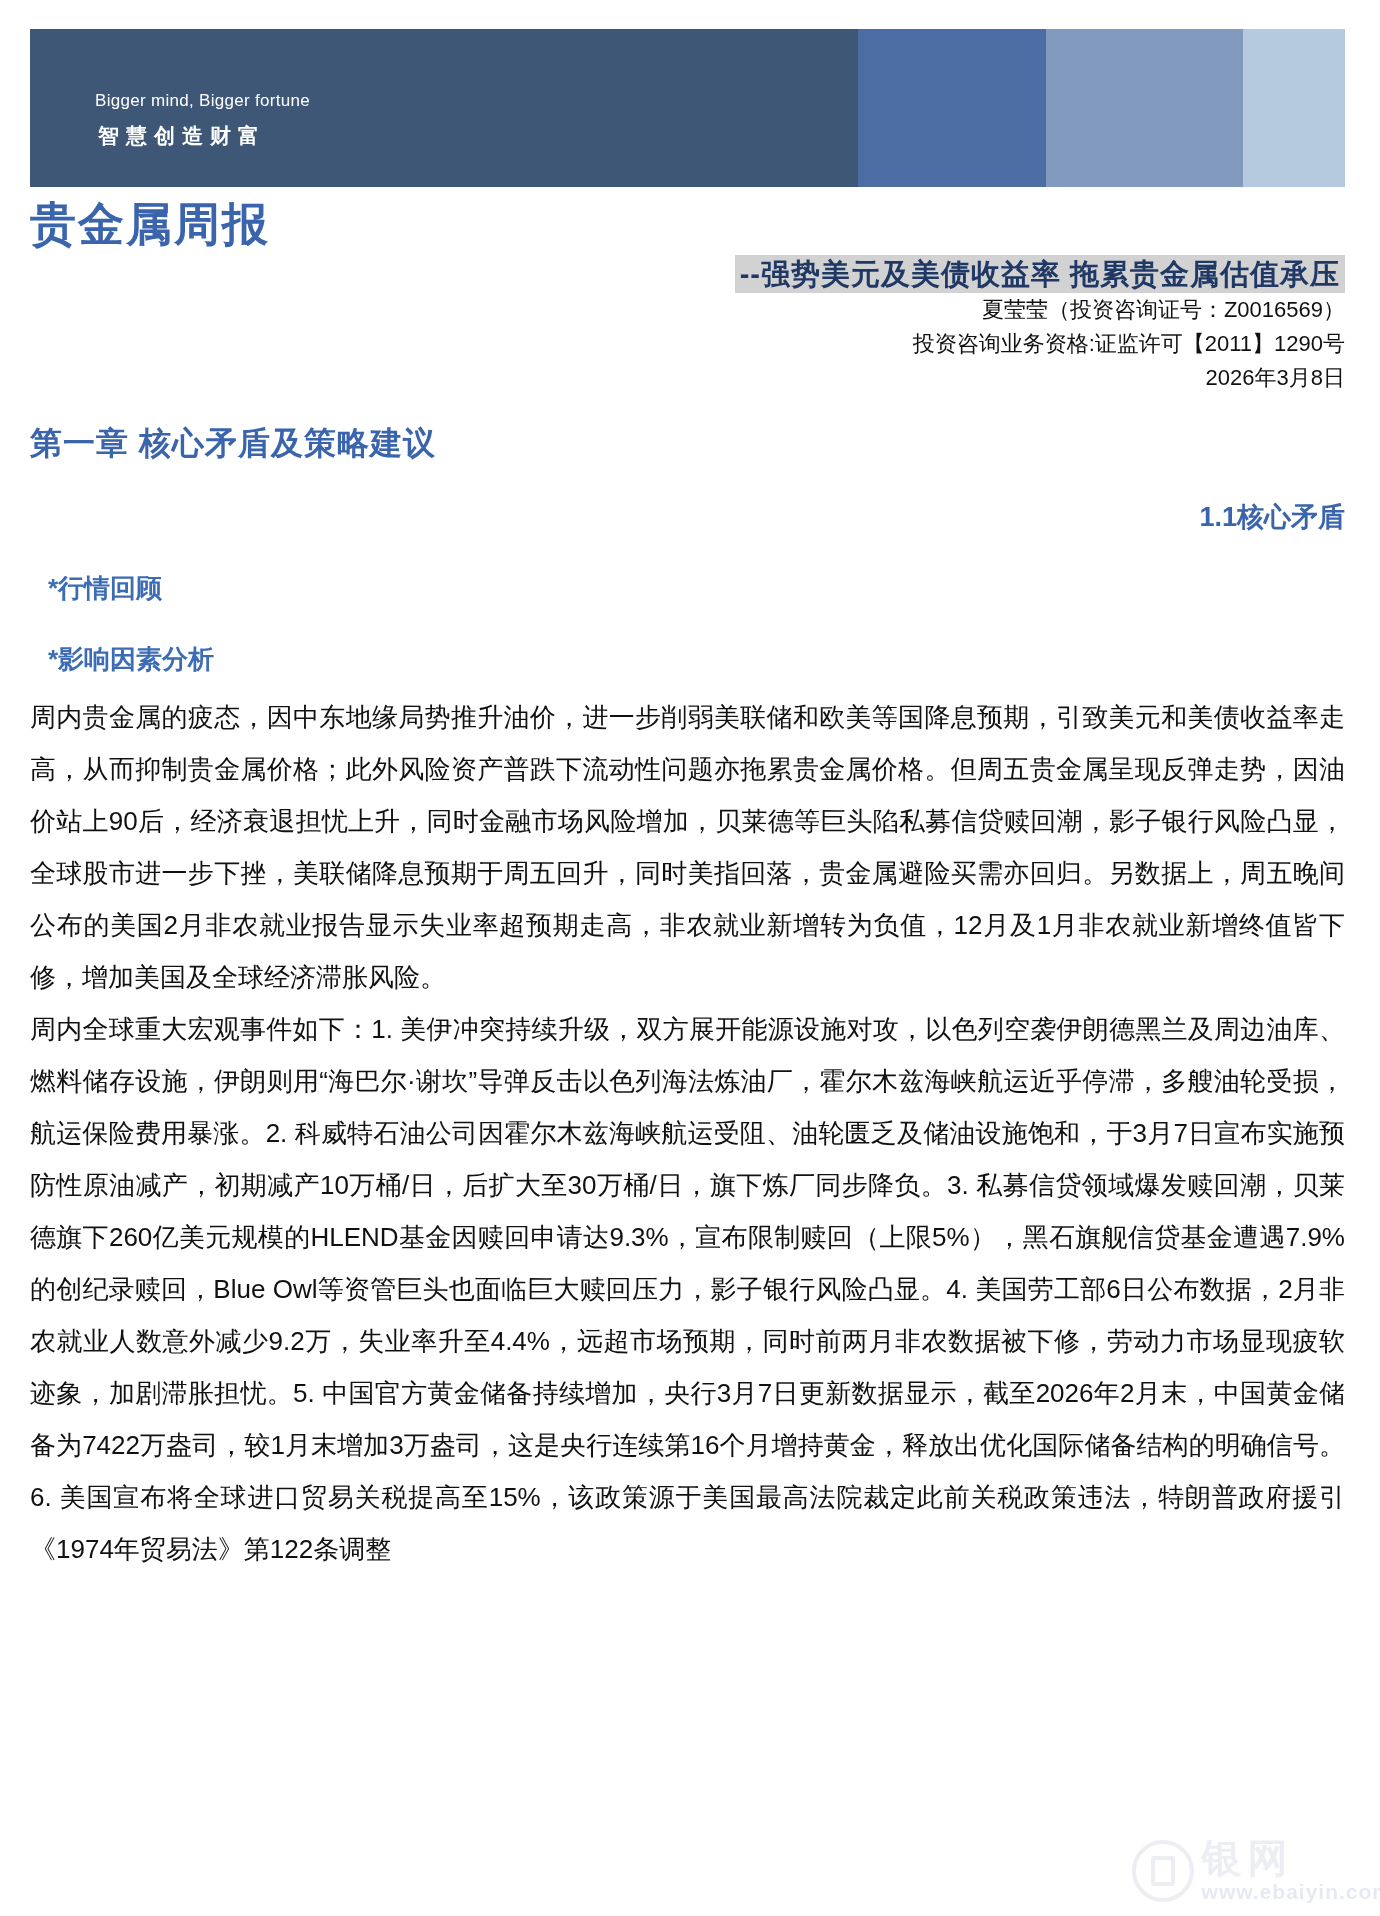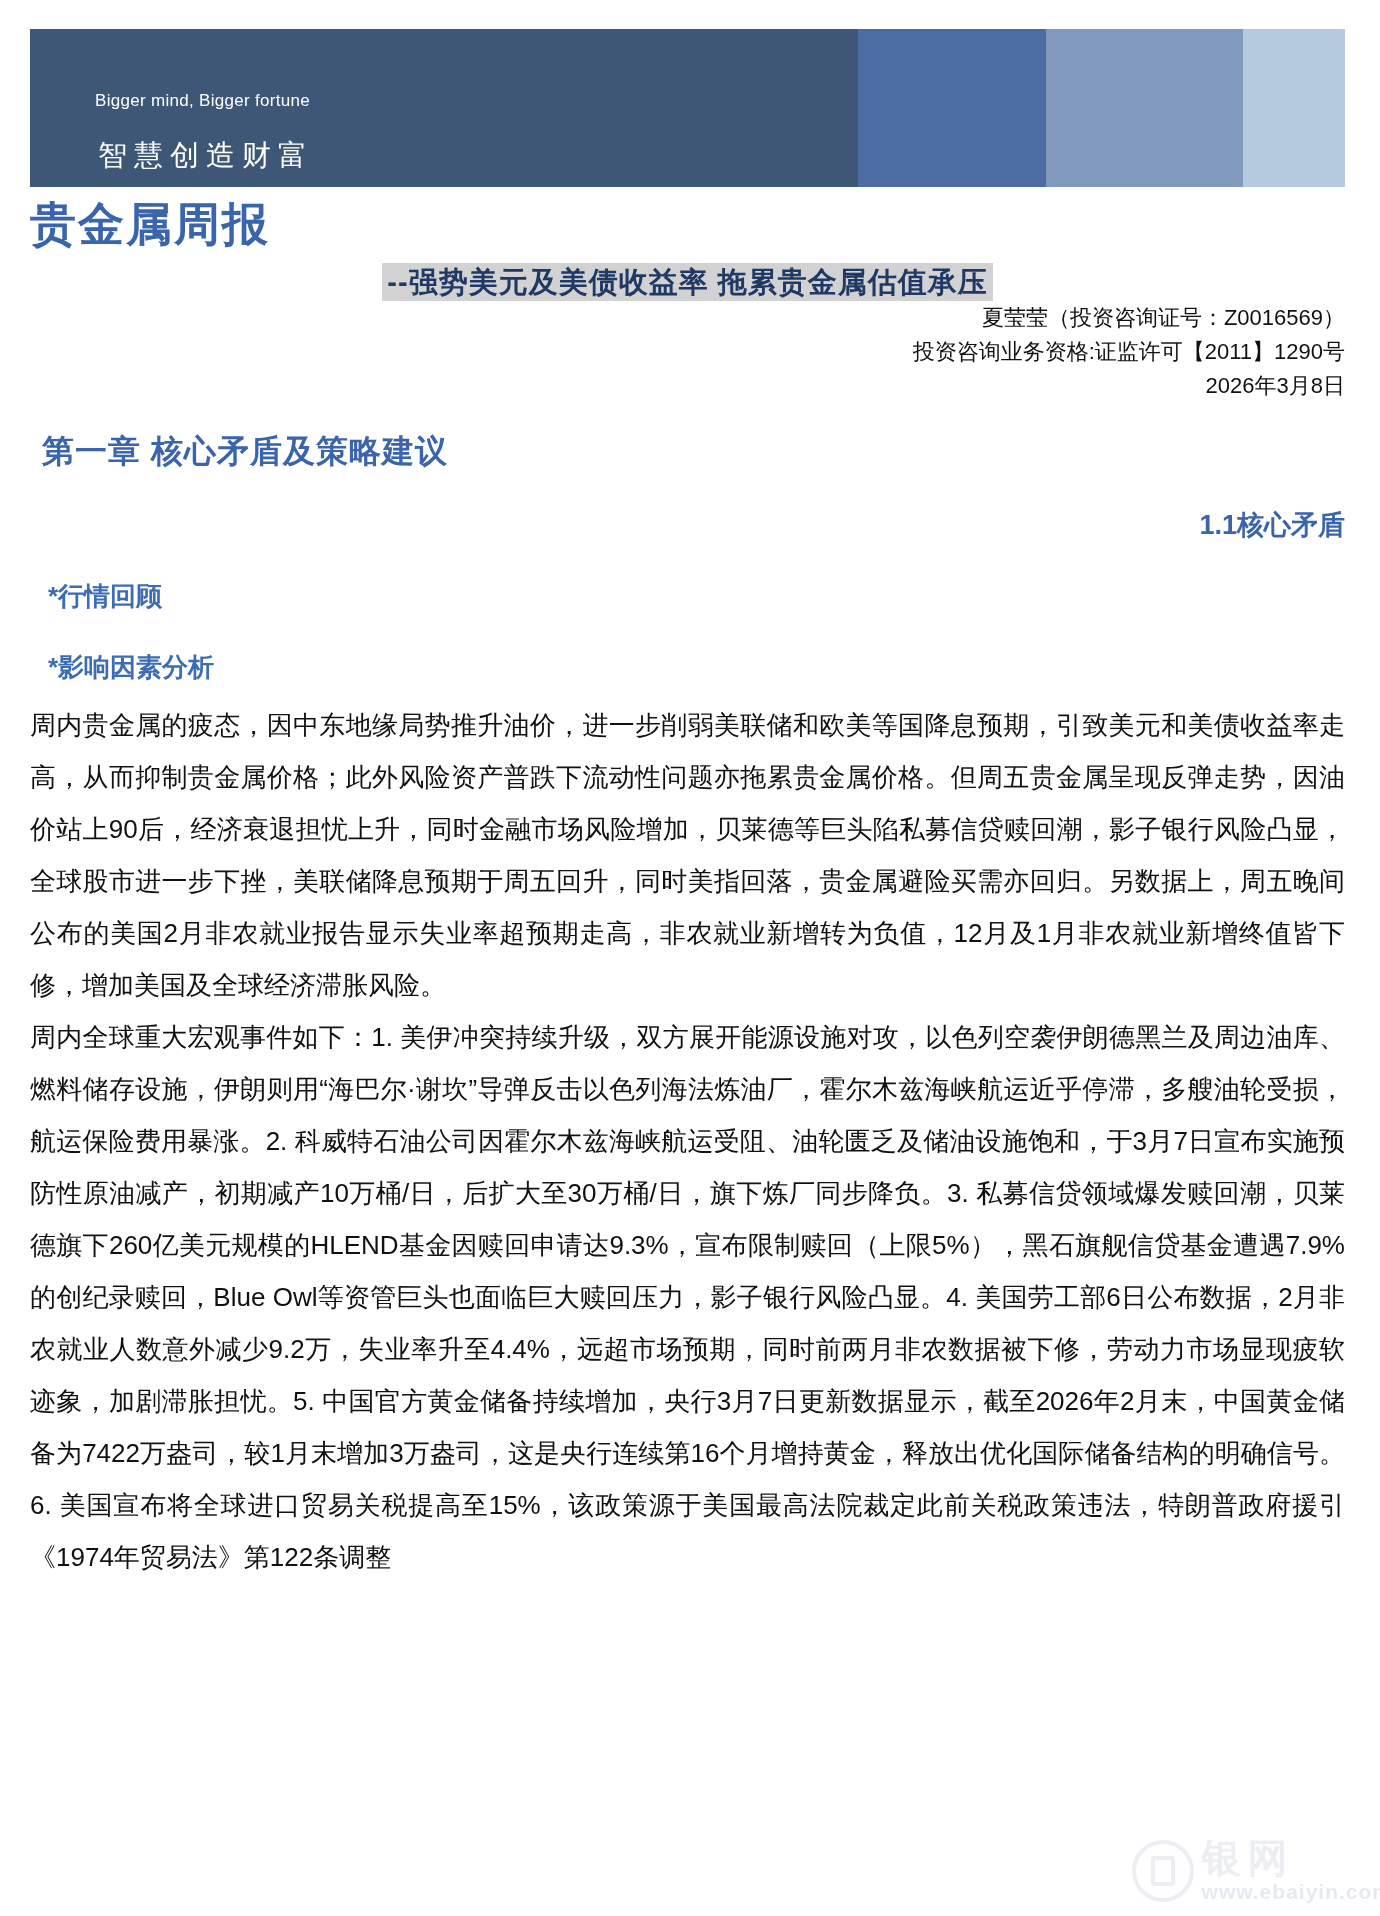--- a/index.html
+++ b/index.html
@@ -11,35 +11,35 @@
   .page { padding:0 35px 0 30px; }
 
   
   .banner { position:relative; margin-top:29px; height:158px; display:flex;justify-content:center; }
   .banner .seg1 { flex:0 0 828px; background:#3e5777; }
   .banner .seg2 { flex:0 0 188px; background:#4c6da3; }
   .banner .seg3 { flex:0 0 197px; background:#8199bc; }
   .banner .seg4 { flex:1 1 auto;  background:#b5c9df; }
   .banner-slogans { position:absolute; left:65px; top:62px; color:#ffffff; }
   .slogan-en { font-size:17px; letter-spacing:0.3px; }
-  .slogan-zh { font-size:29px; letter-spacing:7px; margin-top:25px; padding-left:3px; font-weight:normal; }
+  .slogan-zh { font-size:21px; letter-spacing:7px; margin-top:11px; padding-left:3px; font-weight:bold; }
   .logo { position:absolute; right:20px; top:47px; display:flex; align-items:center; gap:13px; }
   .logo-texts { display:flex; flex-direction:column; }
   .logo-zh { font-size:39px; font-weight:bold; color:#1161b0; letter-spacing:2px; line-height:1; }
   .logo-en { font-size:15px; font-weight:bold; color:#1161b0; letter-spacing:1.5px; margin-top:4px; }
 
   
   .report-title { margin:12px 0 0; font-size:46px; font-weight:bold; color:#3a64ab; letter-spacing:2px; line-height:50px; }
-  .subtitle-row { text-align:center; margin-top:14px; }
+  .subtitle-row { text-align:right; margin-top:6px; }
   .report-subtitle { display:inline-block; background:#d2d2d2; color:#1f3864; font-weight:bold;
                      font-size:29px; line-height:38px; padding:0 5px; letter-spacing:1px; }
   .meta { text-align:right; margin-top:0; font-size:22px; line-height:34px; color:#111111; }
 
   
-  .chapter-heading { margin:27px 12px 0; font-size:32px; font-weight:bold; color:#3a64ab; letter-spacing:1px; }
+  .chapter-heading { margin:27px 0 0; font-size:32px; font-weight:bold; color:#3a64ab; letter-spacing:1px; }
   .section-heading { margin:33px 0 0; font-size:27px; font-weight:bold; color:#3a64ab;text-align:right; }
   .starred-heading { margin:36px 12px 14px; font-size:26px; font-weight:bold; color:#3c6cb4; padding-left:6px; }
 
   
   .body-para { margin:0; font-size:26px; line-height:52px; text-align:justify; text-justify:inter-ideograph; color:#111111; }
 
   
   .watermark { position:absolute; right:-12px; bottom:12px; display:flex; align-items:center; gap:8px;
                opacity:0.5; pointer-events:none; }
   .wm-circle { width:62px; height:62px; border:4px solid #dadfe9; border-radius:50%;

